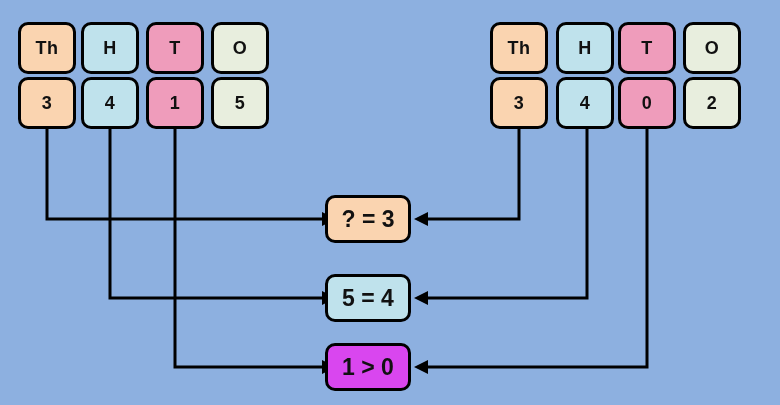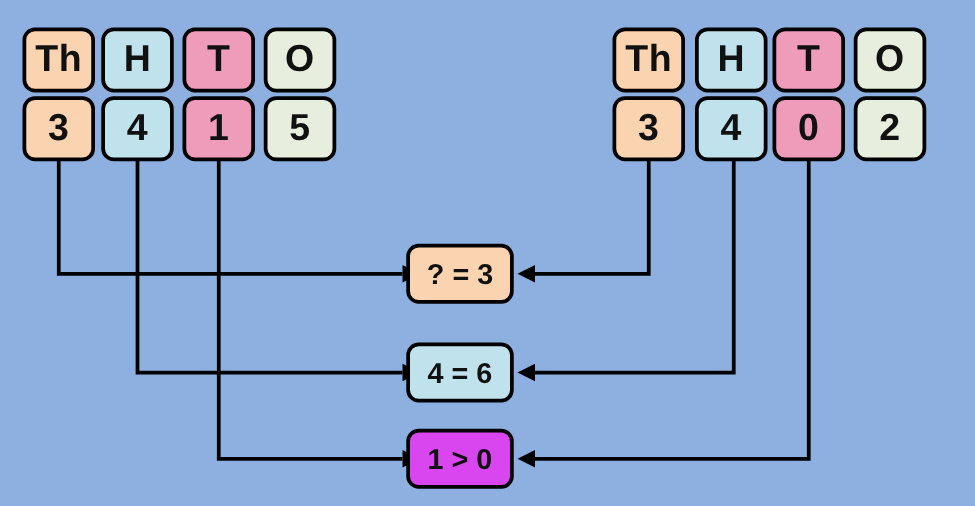--- a/index.html
+++ b/index.html
@@ -21,21 +21,21 @@
   .pv-cell {
     position: absolute;
     box-sizing: border-box;
     width: 58px;
     height: 52px;
     border: 3px solid #000000;
     border-radius: 10px;
     display: flex;
     align-items: center;
     justify-content: center;
-    font-size: 30px;
+    font-size: 18px;
     font-weight: bold;
     color: #111111;
     letter-spacing: 0.5px;
     line-height: 1;
   }
   .cmp-box {
     position: absolute;
     box-sizing: border-box;
     width: 86px;
     height: 48px;
@@ -105,16 +105,16 @@
   <div class="pv-cell" style="left:556px; top:22px; background:#bfe2ec;">H</div>
   <div class="pv-cell" style="left:618px; top:22px; background:#ef9cbb;">T</div>
   <div class="pv-cell" style="left:683px; top:22px; background:#e8eede;">O</div>
 
   <div class="pv-cell" style="left:490px; top:77px; background:#fad4b0;">3</div>
   <div class="pv-cell" style="left:556px; top:77px; background:#bfe2ec;">4</div>
   <div class="pv-cell" style="left:618px; top:77px; background:#ef9cbb;">0</div>
   <div class="pv-cell" style="left:683px; top:77px; background:#e8eede;">2</div>
 
   <div class="cmp-box" style="left:325px; top:195px; background:#fad4b0;">? = 3</div>
-  <div class="cmp-box" style="left:325px; top:274px; background:#bfe2ec;">4 = 6</div>
+  <div class="cmp-box" style="left:325px; top:274px; background:#bfe2ec;">5 = 4</div>
   <div class="cmp-box" style="left:325px; top:343px; background:#d946ef;">1 &gt; 0</div>
 
 </div>
 
 </body></html>

